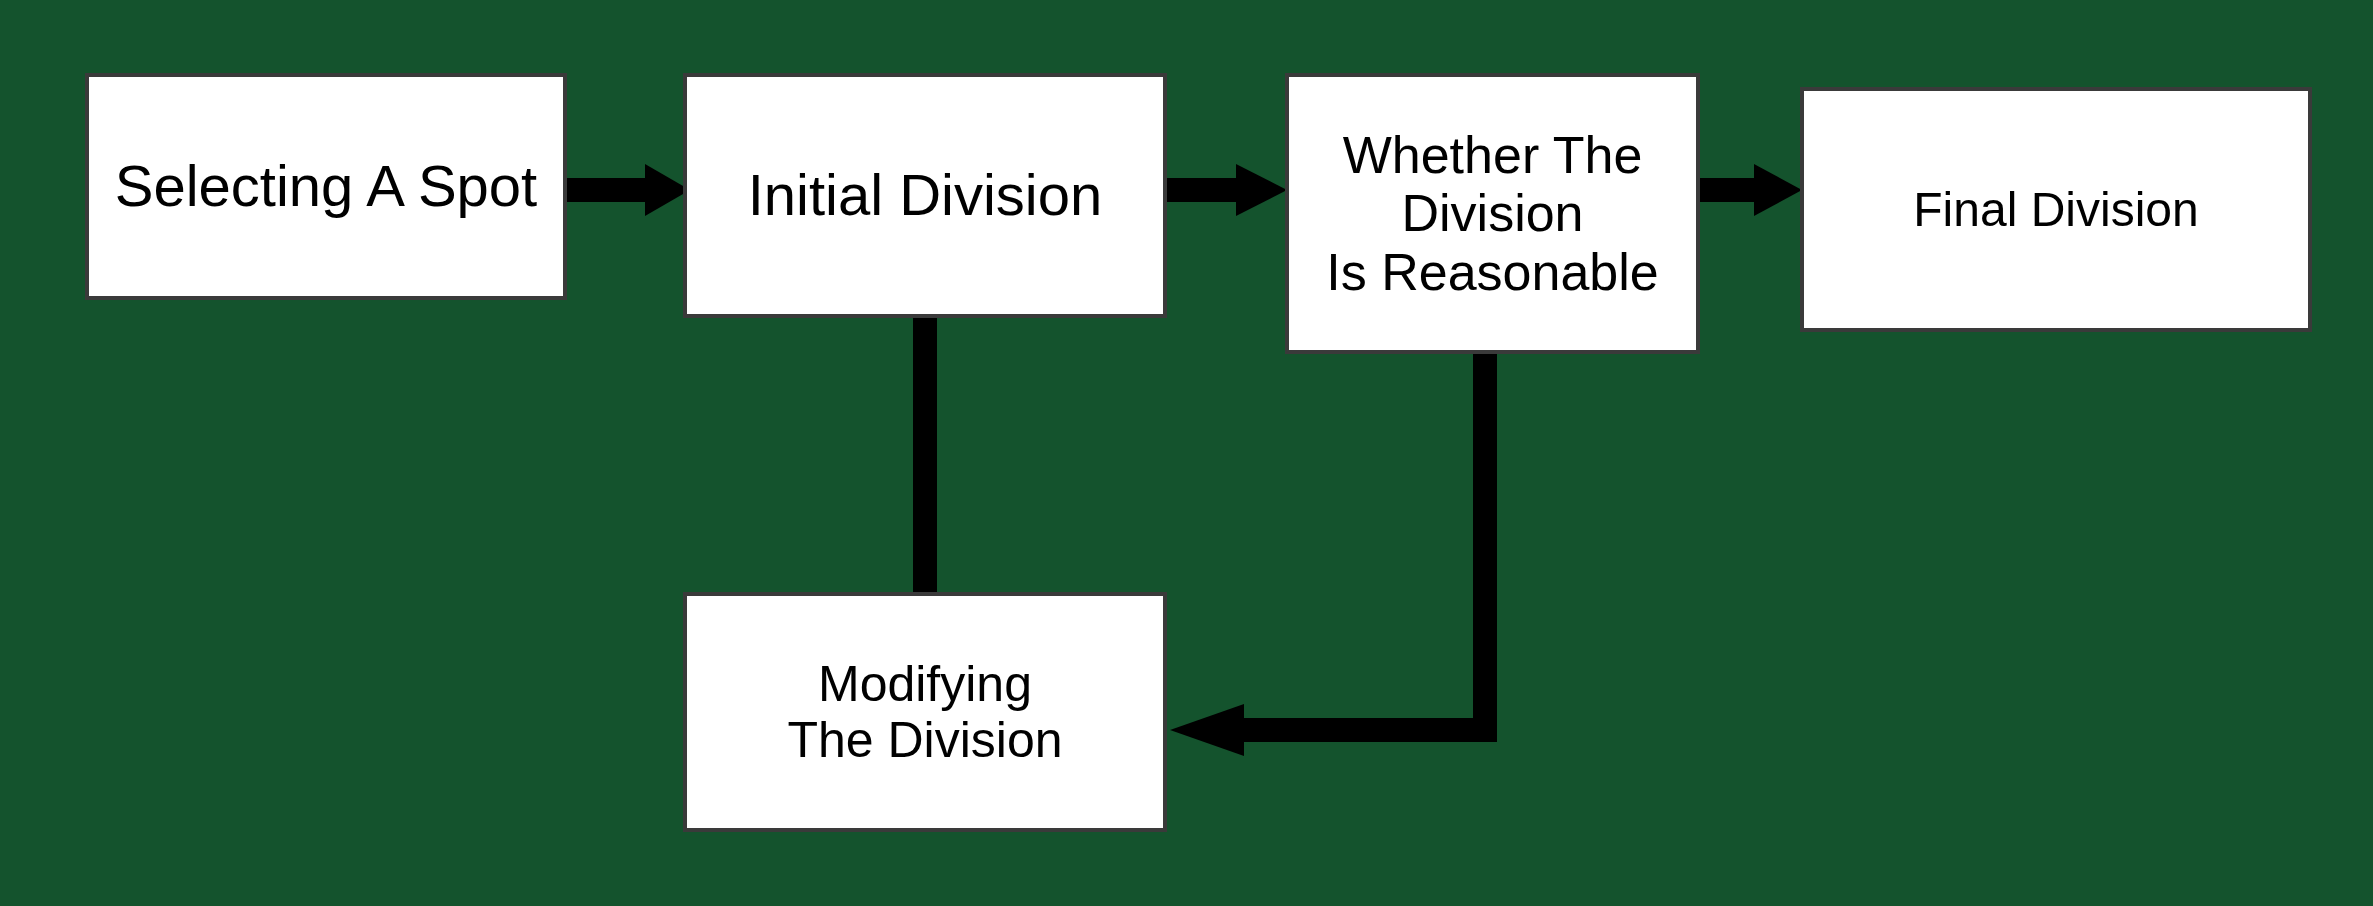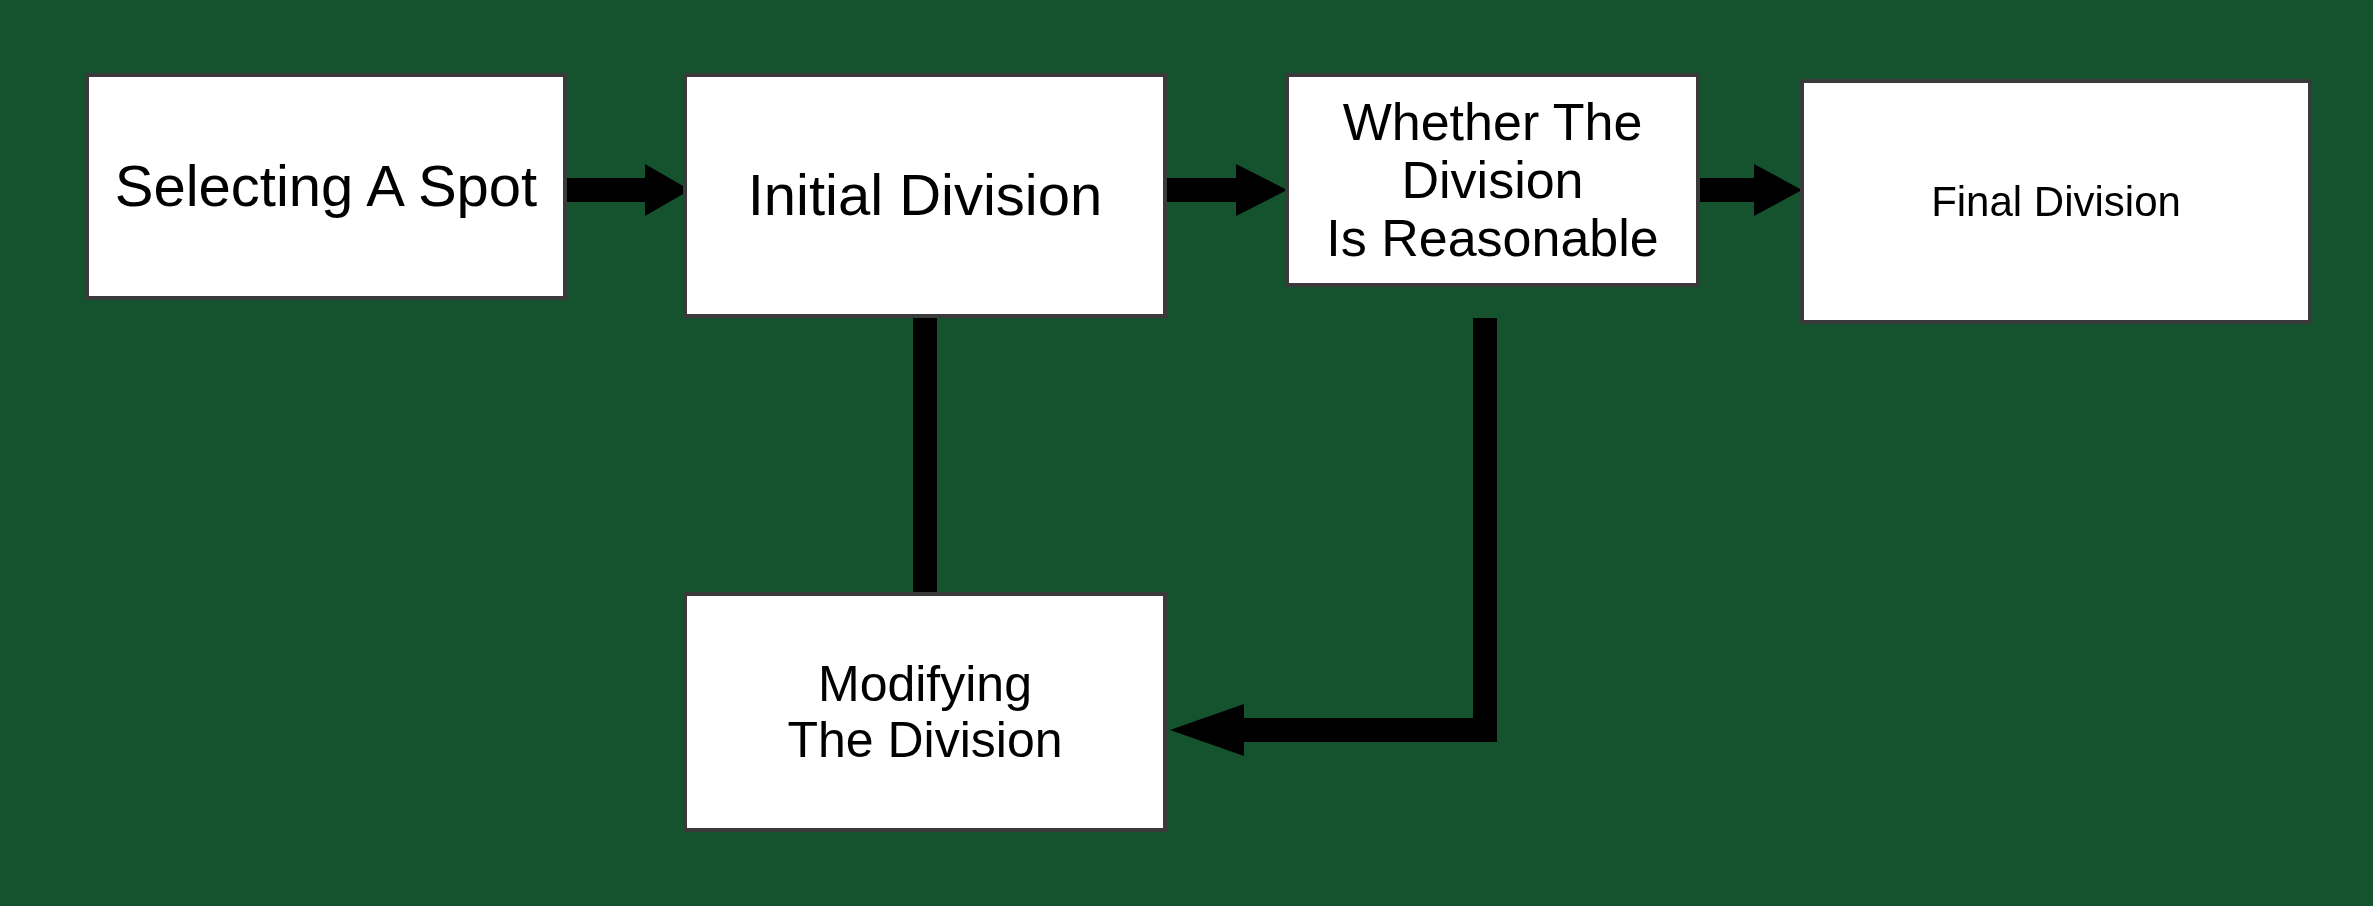--- a/index.html
+++ b/index.html
@@ -37,22 +37,22 @@
   }
   .node-label {
     display: block;
     width: 100%;
     padding: 0 10px;
     white-space: pre-line;
   }
   
   #node-selecting-a-spot { left: 85px;   top: 73px;  width: 482px; height: 227px; font-size: 58px; }
   #node-initial-division { left: 683px;  top: 73px;  width: 484px; height: 245px; font-size: 58px; }
-  #node-whether-reasonable { left: 1285px; top: 73px; width: 415px; height: 214px; font-size: 52px; }
-  #node-final-division   { left: 1800px; top: 79px;  width: 512px; height: 245px; font-size: 42px; }
+  #node-whether-reasonable { left: 1285px; top: 73px; width: 415px; height: 281px; font-size: 52px; }
+  #node-final-division   { left: 1800px; top: 87px;  width: 512px; height: 245px; font-size: 48px; }
   #node-modifying-division { left: 683px; top: 592px; width: 484px; height: 240px; font-size: 50px; }
 </style>
 </head>
 <body>
 
 <div id="canvas">
 
   <svg class="flow-svg" viewBox="0 0 2373 906" aria-hidden="true">
 
     <g>

